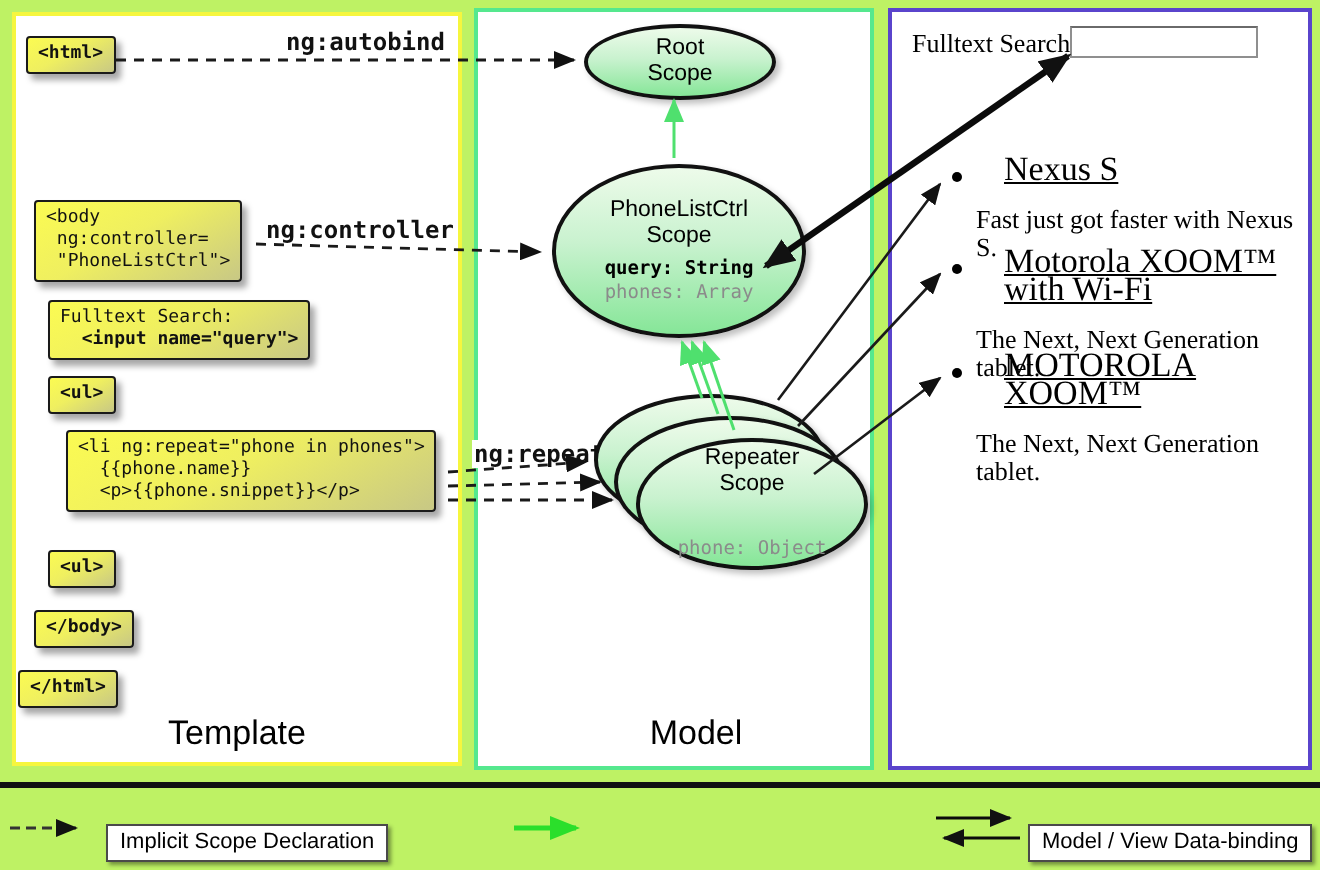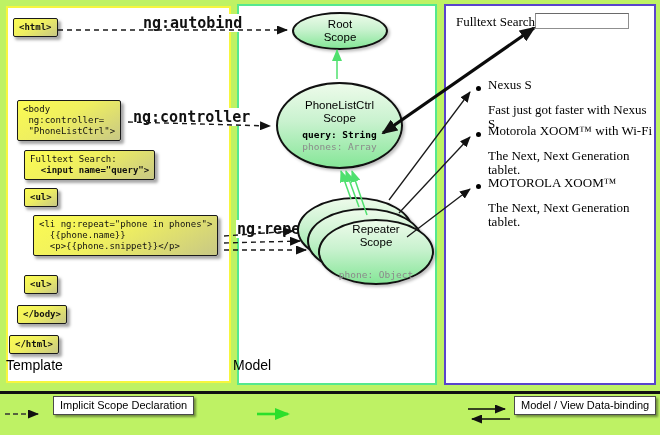--- a/index.html
+++ b/index.html
@@ -4,36 +4,36 @@
 <style>
   html,body{margin:0;padding:0;background:#fff;}
   .canvas{position:relative;width:660px;height:435px;background:#bef264;overflow:hidden;
           font-family:"Liberation Sans",sans-serif;}
 
   
   .panel{position:absolute;background:#fff;}
   .panel-template{left:6px;top:6px;width:221px;height:373px;border:2px solid var(--template-border);}
   .panel-model{left:237px;top:4px;width:196px;height:377px;border:2px solid var(--model-border);}
   .panel-view{left:444px;top:4px;width:208px;height:377px;border:2px solid var(--view-border);}
-  .panel-title{position:absolute;text-align:left;font-size:14px;color:#000;}
+  .panel-title{position:absolute;text-align:center;font-size:17px;color:#000;}
   .pt-template{left:6px;top:357px;width:225px;}
-  .pt-model{left:233px;top:357px;width:200px;}
+  .pt-model{left:248px;top:357px;width:200px;}
   .pt-view{left:444px;top:357px;width:212px;}
 
   
   .code-box{position:absolute;padding:3px 5px;border:1.5px solid #1a1a1a;border-radius:2px;
             background:linear-gradient(150deg,var(--codebox-top) 0%,var(--codebox-mid) 45%,var(--codebox-bottom) 100%);
             box-shadow:2.5px 3px 3px rgba(0,0,0,.35);
             font-family:"DejaVu Sans Mono",monospace;font-size:9px;line-height:11px;color:#111;}
   .code-box .cl{white-space:pre;}
   .code-box .b{font-weight:bold;}
 
   
   .arrow-label{position:absolute;font-family:"DejaVu Sans Mono",monospace;font-weight:bold;
-               font-size:15px;color:#111;background:#fff;padding:0 1px;}
+               font-size:12px;color:#111;background:#fff;padding:0 1px;}
 
   
   .scope{position:absolute;border:2px solid #111;border-radius:50%;
          background:linear-gradient(to bottom,var(--scope-top) 0%,#c9f2cf 45%,var(--scope-bottom) 100%);
          box-shadow:2px 2px 3px rgba(0,0,0,.25);
          display:flex;flex-direction:column;align-items:center;justify-content:center;
          text-align:right;color:#000;}
   .scope .sname{font-size:11.5px;line-height:13px;}
   .scope .sprop{font-family:"DejaVu Sans Mono",monospace;font-size:9.5px;line-height:12px;}
   .scope .sprop.bold{font-weight:bold;color:#000;}
@@ -46,26 +46,26 @@
   .scope-rep-front{left:318px;top:219px;}
 
   
   .view-search-label{position:absolute;left:456px;top:14px;font-family:"Liberation Serif",serif;
                      font-size:13px;color:#000;}
   .view-search-input{position:absolute;left:535px;top:13px;width:88px;height:14px;
                      border:1px solid #8f8f8f;border-top-color:#6a6a6a;background:#fff;
                      font-family:"Liberation Serif",serif;font-size:11px;padding:0 2px;}
   .view-item{position:absolute;left:474px;width:182px;font-family:"Liberation Serif",serif;color:#000;}
   .view-item .bullet{position:absolute;left:2px;top:8px;width:5px;height:5px;border-radius:50%;background:#000;}
-  .view-item .vi-name{margin-left:14px;font-size:13px;line-height:14px;}
+  .view-item .vi-name{margin-left:28px;font-size:17px;line-height:14px;text-decoration:underline;}
   .view-item .vi-desc{margin-left:14px;margin-top:11px;font-size:13px;line-height:14px;}
 
   
   .separator{position:absolute;left:0;top:391px;width:660px;height:3px;background:#111;}
-  .legend-box{position:absolute;top:396px;padding:2px 6px;border:1.5px solid #4a4a4a;background:#fff;
+  .legend-box{position:absolute;top:412px;padding:2px 6px;border:1.5px solid #4a4a4a;background:#fff;
               box-shadow:1.5px 1.5px 2px rgba(0,0,0,.4);font-size:11px;line-height:13px;color:#000;white-space:nowrap;}
   .lb-implicit{left:53px;}
   .lb-inherit{left:302px;}
   .lb-binding{left:514px;}
 
   
   .overlay{position:absolute;left:0;top:0;width:660px;height:435px;pointer-events:none;}
   .ln-dash{stroke:#1a1a1a;stroke-width:1.4;fill:none;stroke-dasharray:5,4;}
   .ln-green{stroke:var(--scope-arrow-green);stroke-width:1.5;fill:none;}
   .ln-thick{stroke:#0b0b0b;stroke-width:3.2;fill:none;}

